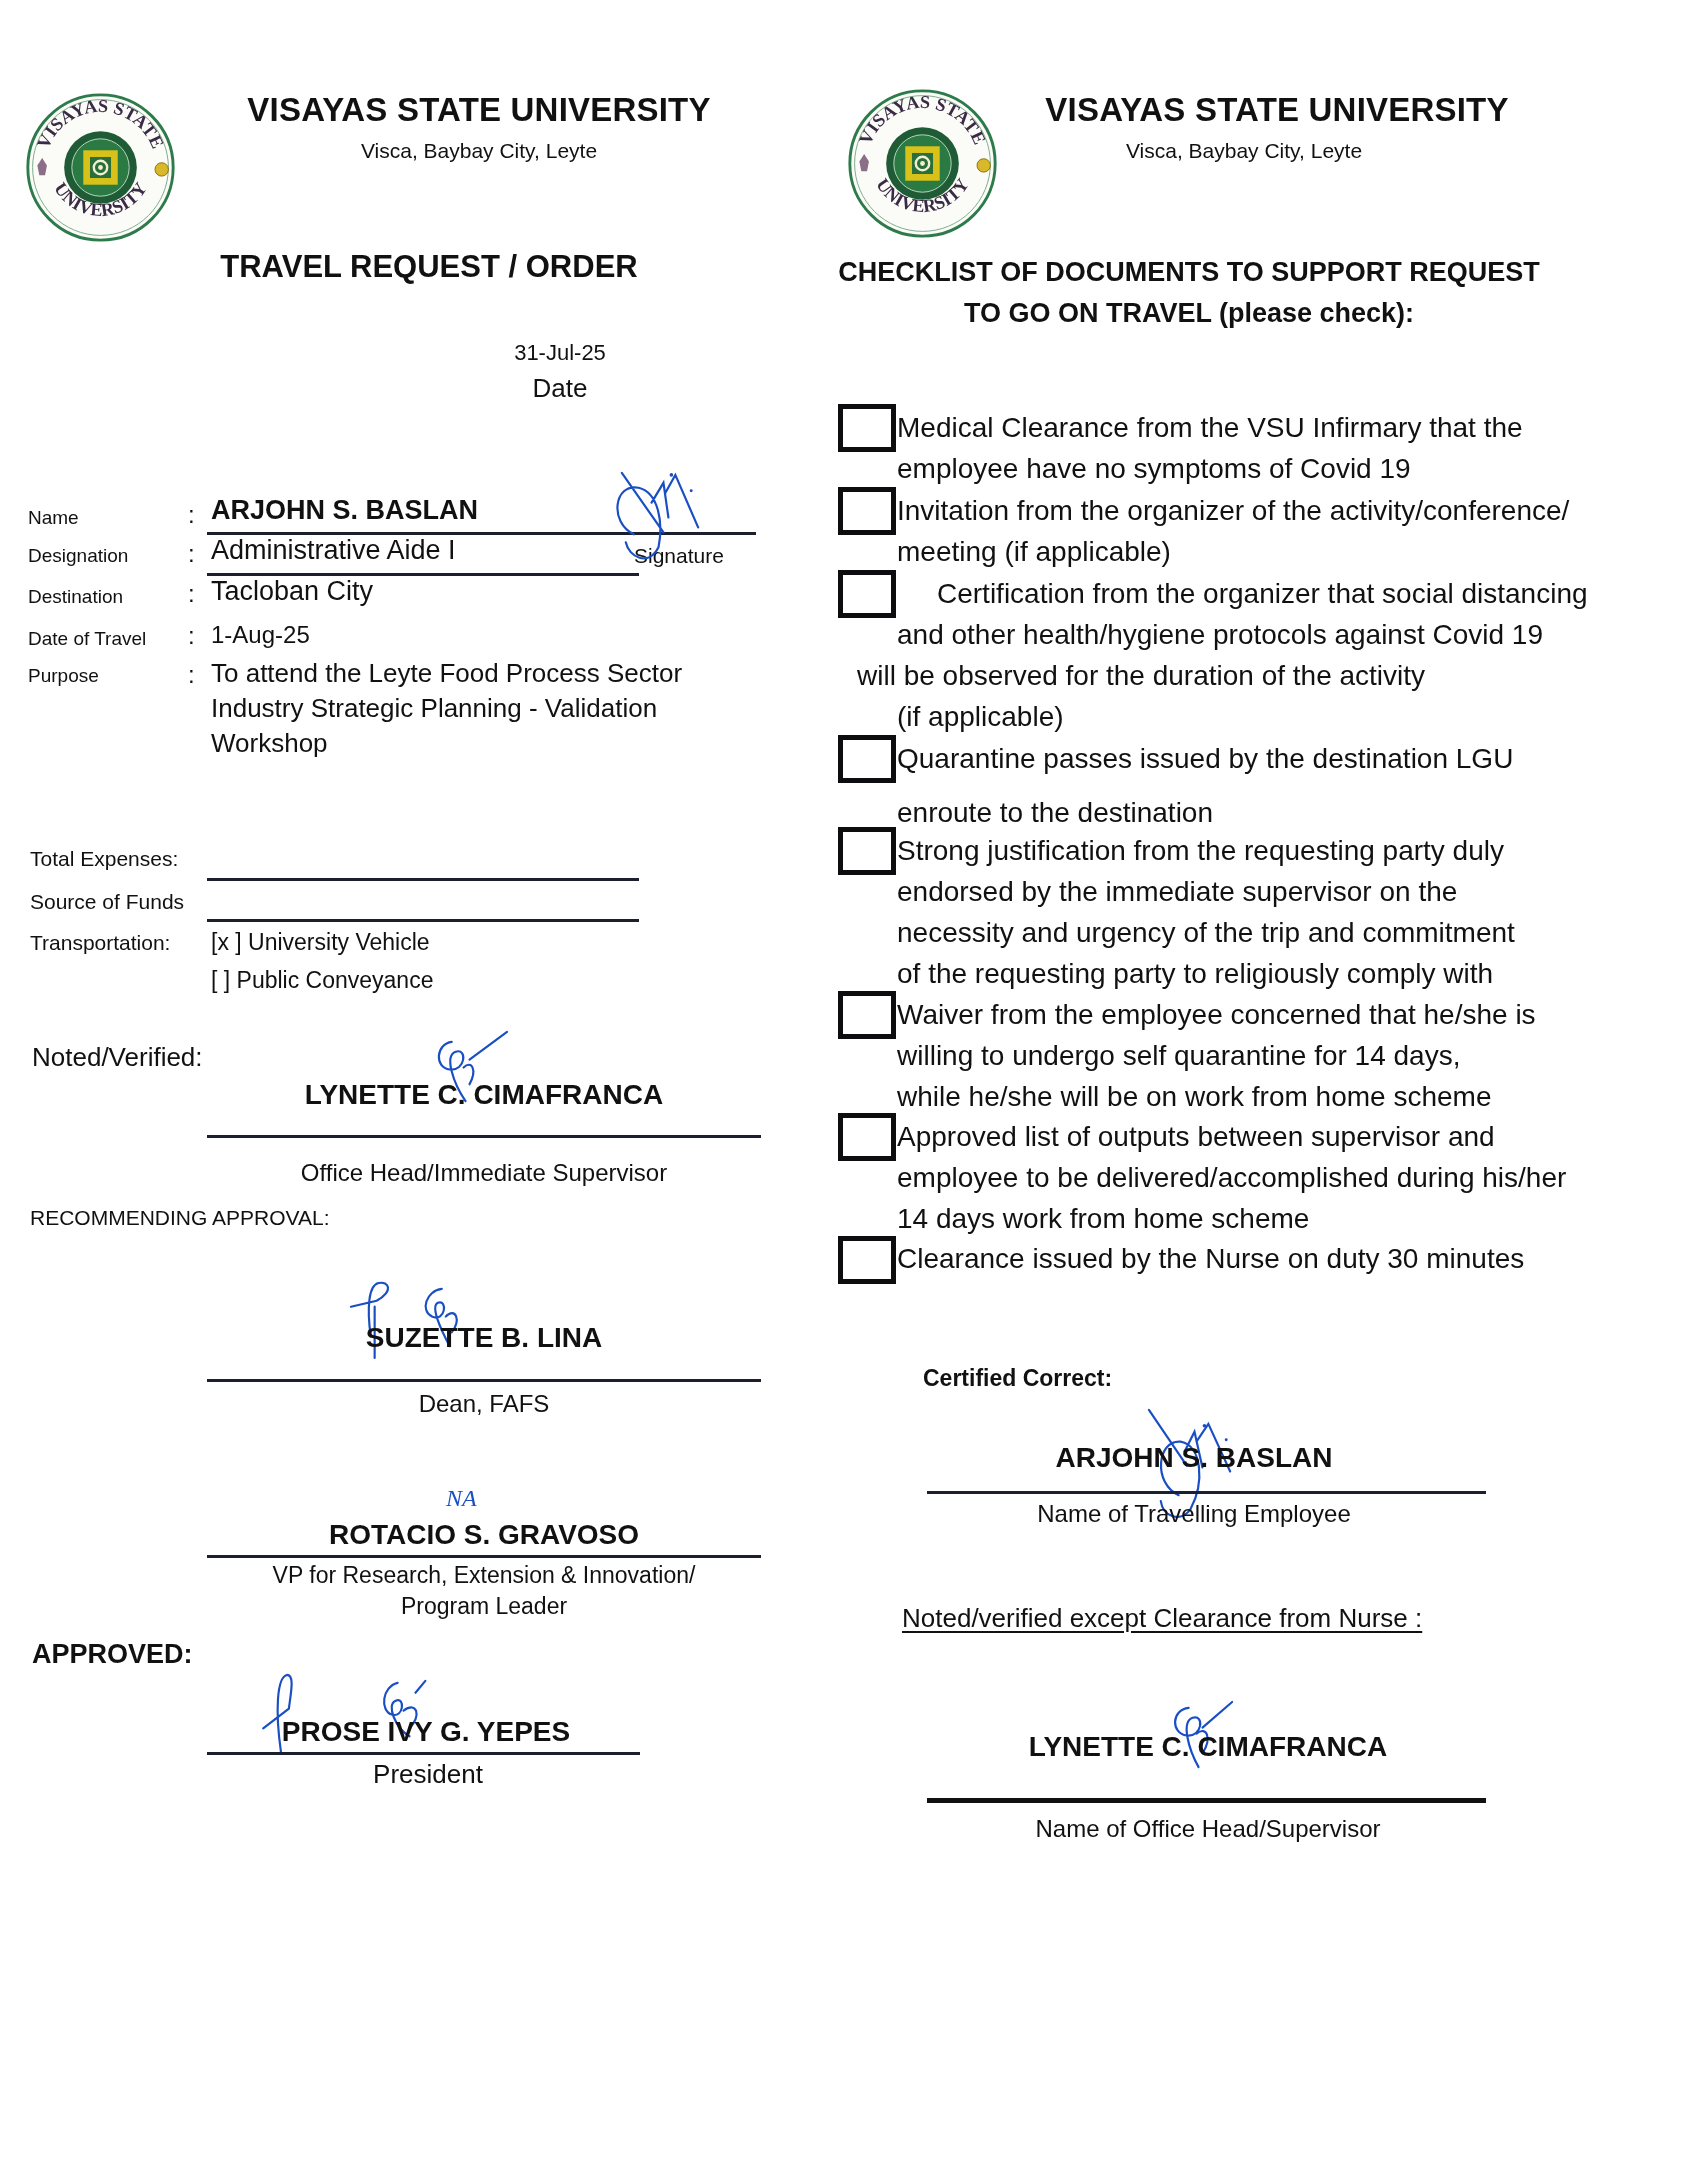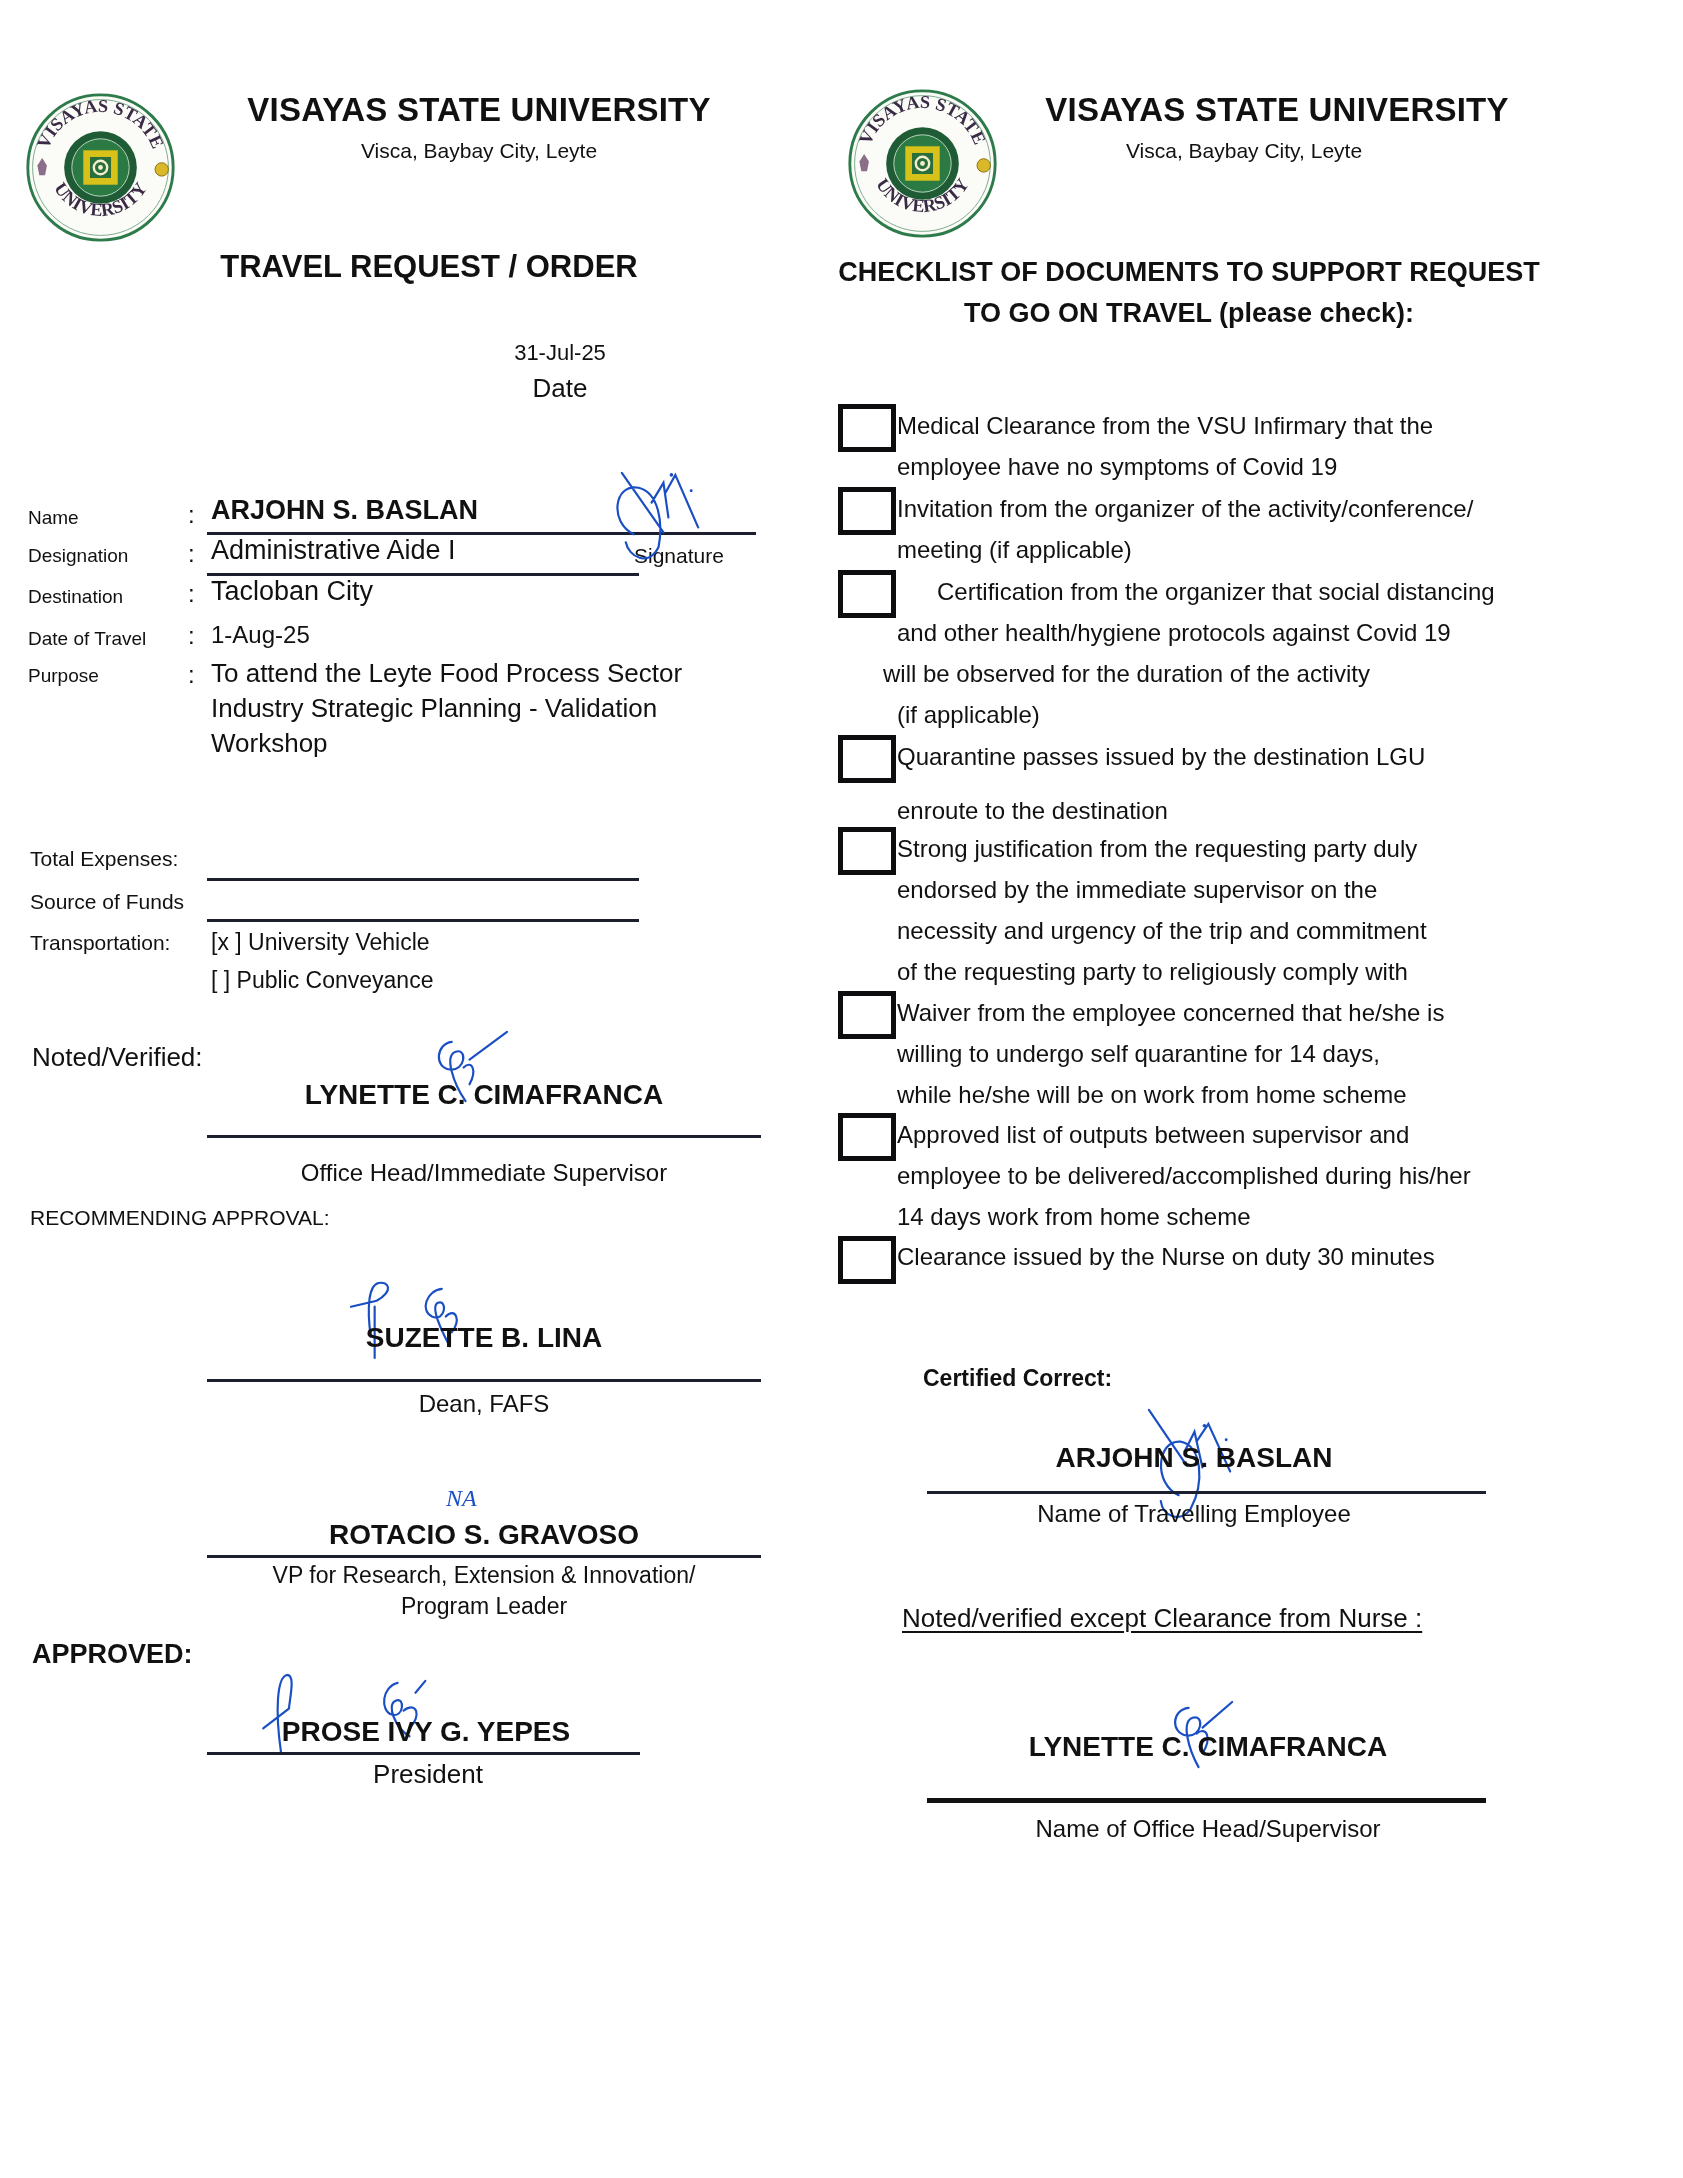--- a/index.html
+++ b/index.html
@@ -9,21 +9,21 @@
   .c { transform:translateX(-50%); text-align:center; }
   .b { font-weight:bold; }
   .uni { font-size:33px; font-weight:bold; letter-spacing:0.2px; }
   .addr { font-size:21px; }
   .title { font-size:31px; font-weight:bold; }
   .lbl { font-size:19px; }
   .val { font-size:27px; }
   .hline { position:absolute; height:3px; background:#1c1f2e; }
   .sig { position:absolute; }
   .cb { position:absolute; width:48px; height:38px; border:5px solid #0d0d10; background:#fff; }
-  .ck { font-size:24px; }
+  .ck { font-size:28px; }
   .logo { position:absolute; width:153px; height:153px; }
   .snm { font-size:28px; font-weight:bold; }
   .sub { font-size:24px; }
 </style>
 </head>
 <body>
 
 <svg width="0" height="0" style="position:absolute">
   <defs>
     <g id="seal">
@@ -155,21 +155,21 @@
       </div>
       <div>
         <div class="cb" style="left: 838px; top: 487px;"></div>
         <div class="abs ck" style="left: 897px; top: 495px;">Invitation from the organizer of the activity/conference/</div>
         <div class="abs ck" style="left: 897px; top: 536px;">meeting (if applicable)</div>
       </div>
       <div>
         <div class="cb" style="left: 838px; top: 570px;"></div>
         <div class="abs ck" style="left: 897px; top: 578px; margin-left: 40px;">Certification from the organizer that social distancing</div>
         <div class="abs ck" style="left: 897px; top: 619px;">and other health/hygiene protocols against Covid 19</div>
-        <div class="abs ck" style="left: 883px; top: 660px;">will be observed for the duration of the activity</div>
+        <div class="abs ck" style="left: 857px; top: 660px;">will be observed for the duration of the activity</div>
         <div class="abs ck" style="left: 897px; top: 701px;"> (if applicable)</div>
       </div>
       <div>
         <div class="cb" style="left: 838px; top: 735px;"></div>
         <div class="abs ck" style="left: 897px; top: 743px;">Quarantine passes issued by the destination LGU</div>
         <div class="abs ck" style="left: 897px; top: 797px;">enroute to the destination</div>
       </div>
       <div>
         <div class="cb" style="left: 838px; top: 827px;"></div>
         <div class="abs ck" style="left: 897px; top: 835px;">Strong justification from the requesting party duly</div>

